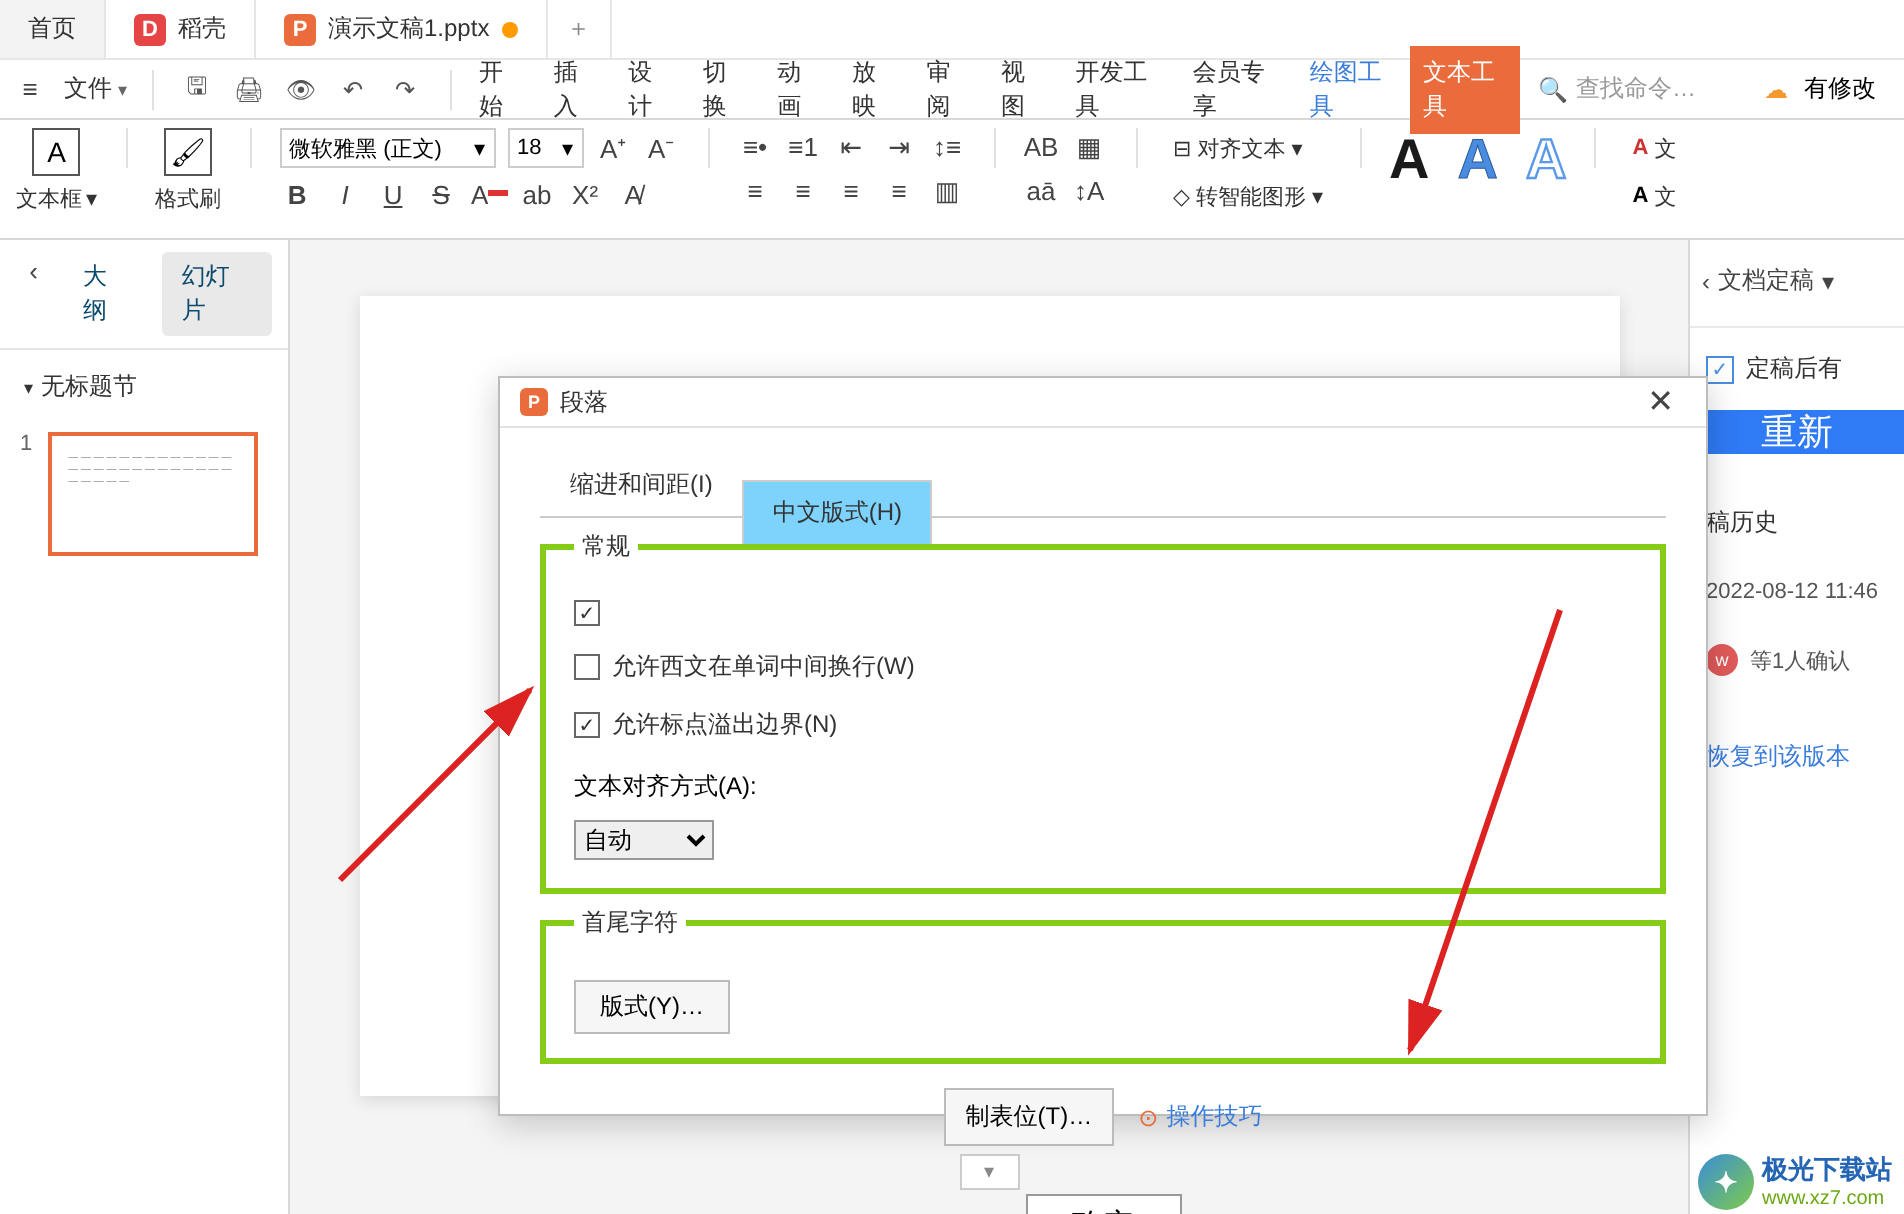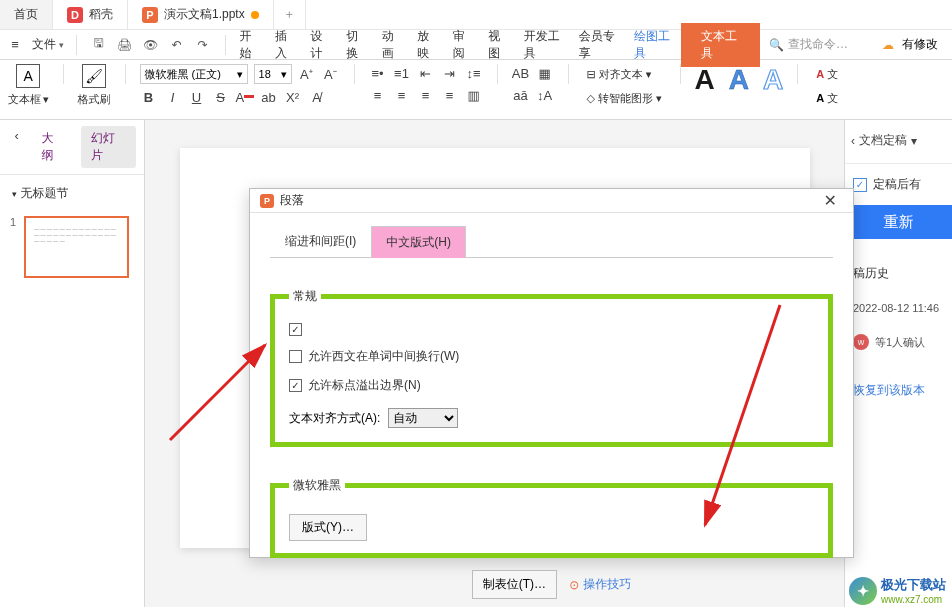--- a/index.html
+++ b/index.html
@@ -18,21 +18,21 @@
 
 
 .menubar { display:flex; align-items:center; height:30px; padding:0 6px; border-bottom:1px solid #d8d8d8; gap:2px; font-size:12px; }
 .menubar .file-menu { display:flex; align-items:center; gap:3px; padding:2px 6px; color:#333; }
 .menubar .chev { font-size:9px; color:#666; }
 .menubar .qicons { display:flex; gap:10px; padding:0 8px; }
 .menubar .qicons span { width:16px; height:16px; display:flex; align-items:center; justify-content:center; color:#555; }
 .menubar .tabs { display:flex; gap:0; flex:1; }
 .menubar .mtab { padding:5px 8px; color:#333; cursor:pointer; }
 .menubar .mtab.blue { color:#3b7ddb; }
-.menubar .mtab.orange { background:#ea6b3c; color:#fff; border-radius:0; padding:5px 20px; }
+.menubar .mtab.orange { background:#ea6b3c; color:#fff; border-radius:0; padding:5px 6px; }
 .menubar .search { display:flex; align-items:center; gap:4px; flex:0 0 110px; color:#999; border:1px solid transparent; padding:2px 6px; }
 .menubar .right { display:flex; align-items:center; gap:8px; padding:0 8px; }
 .cloud { color:#f29a2e; }
 .divider-v { width:1px; height:20px; background:#e0e0e0; margin:0 4px; }
 
 
 .ribbon { display:flex; align-items:flex-start; height:60px; border-bottom:1px solid #d8d8d8; padding:4px 8px; gap:10px; background:#fff; }
 .rgroup { display:flex; flex-direction:column; align-items:center; gap:4px; }
 .ricon-lg { width:24px; height:24px; border:1px solid #555; display:flex; align-items:center; justify-content:center; font-size:14px; }
 .rlabel { font-size:11px; color:#333; display:flex; align-items:center; gap:2px; }
@@ -44,57 +44,57 @@
 .alpha { font-weight:bold; font-size:14px; }
 .alpha.black { color:#1a1a1a; }
 .alpha.blue { color:#4a8de0; -webkit-text-stroke:0.5px #2a5a9a; }
 .alpha.outline { color:#fff; -webkit-text-stroke:1.2px #5a9ae8; }
 .rbtn { display:flex; align-items:center; height:20px; padding:0 4px; font-size:11px; gap:3px; color:#333; }
 
 
 .workspace { display:flex; height:calc(607px - 30px - 30px - 60px); }
 .leftpane { width:145px; border-right:1px solid #d8d8d8; background:#fff; display:flex; flex-direction:column; }
 .leftpane .paneltabs { display:flex; border-bottom:1px solid #e6e6e6; padding:6px 8px; gap:6px; }
-.ptab { padding:4px 10px; font-size:12px; color:#701a75; border-radius:3px; }
+.ptab { padding:4px 10px; font-size:12px; color:#0c4a6e; border-radius:3px; }
 .ptab.active { background:#e9e9e9; }
 .leftpane .section-title { padding:10px 12px; font-size:12px; color:#333; display:flex; align-items:center; gap:4px; }
 .leftpane .section-title::before { content:"▾"; font-size:9px; color:#333; transform:rotate(0); display:inline-block; }
 .leftpane .slide-num { font-size:11px; color:#666; padding:0 4px; }
 .leftpane .thumb-row { display:flex; align-items:flex-start; padding:4px 6px; gap:4px; }
 .thumb { width:105px; height:62px; border:2px solid #ea6b3c; background:#fff; padding:8px; font-size:5px; color:#888; line-height:1.2; overflow:hidden; }
 
 .canvas-area { flex:1; background:#f5f4f4; position:relative; padding:28px 18px; }
 .slide-canvas { background:#fff; width:630px; height:400px; margin:0 auto; box-shadow:0 2px 8px rgba(0,0,0,.12); position:relative; }
 
 .rightpane { width:108px; border-left:1px solid #d8d8d8; background:#fff; padding:8px 0; display:flex; flex-direction:column; gap:10px; }
 .rp-header { display:flex; align-items:center; padding:4px 6px; font-size:12px; color:#444; gap:4px; }
 .rp-section { padding:6px 0; border-top:1px solid #eaeaea; }
 .rp-check { display:flex; align-items:center; gap:6px; padding:6px 8px; font-size:12px; color:#333; }
 .rp-check .box { width:14px; height:14px; border:1px solid #4a8de0; background:#fff; display:flex; align-items:center; justify-content:center; color:#4a8de0; font-size:10px; }
-.rp-btn { margin:6px 0 0 0; height:34px; background:#2f7af5; color:#fff; display:flex; align-items:center; justify-content:center; font-size:15px; }
+.rp-btn { margin:6px 0 0 0; height:22px; background:#2f7af5; color:#fff; display:flex; align-items:center; justify-content:center; font-size:18px; }
 .rp-subhead { padding:10px 8px 4px; font-size:12px; color:#333; }
 .rp-date { padding:6px 8px; font-size:11px; color:#555; }
 .rp-person { display:flex; align-items:center; gap:6px; padding:4px 8px; font-size:11px; color:#555; }
 .rp-person .avatar { width:16px; height:16px; border-radius:50%; background:#e05a5a; color:#fff; display:flex; align-items:center; justify-content:center; font-size:9px; }
 .rp-link { color:#3b7ddb; font-size:12px; padding:18px 8px 0; }
 
 
 .dialog { position:absolute; left:249px; top:188px; width:605px; height:370px; background:#fff; border:1px solid #bdbdbd; box-shadow:0 4px 16px rgba(0,0,0,.2); display:flex; flex-direction:column; }
 .dialog .titlebar2 { height:32px; display:flex; align-items:center; justify-content:space-between; padding:0 10px; border-bottom:1px solid #e2e2e2; }
 .dialog .titlebar2 .ttl { display:flex; align-items:center; gap:6px; font-size:12px; color:#333; }
 .dialog .titlebar2 .close { font-size:16px; color:#444; cursor:pointer; padding:2px 6px; }
 .dialog .body { flex:1; padding:12px 20px 0; display:flex; flex-direction:column; }
 .dialog .tabs2 { display:flex; border-bottom:1px solid #ccc; }
 .dialog .tabs2 .dtab { padding:7px 14px; font-size:12px; color:#333; border:1px solid transparent; border-bottom:none; cursor:pointer; }
-.dialog .tabs2 .dtab.active { border-color:#ccc; background:#f9a8d4; position:relative; top:1px; }
-.dialog fieldset { border:5px solid #84cc16; margin:30px 0 0; padding:12px 14px; }
+.dialog .tabs2 .dtab.active { border-color:#ccc; background:#7dd3fc; position:relative; top:14px; }
+.dialog fieldset { border:3px solid #84cc16; margin:6px 0 0; padding:12px 14px; }
 .dialog legend { font-size:12px; color:#333; padding:0 4px; }
 .dialog .chk { display:flex; align-items:center; gap:6px; font-size:12px; color:#333; padding:6px 0; }
 .dialog .chk .box { width:13px; height:13px; border:1px solid #666; display:flex; align-items:center; justify-content:center; font-size:10px; color:#333; }
-.dialog .align-row { display:flex; align-items:center; gap:8px; padding:8px 0 2px; font-size:12px; }
+.dialog .align-row { display:flex; gap:8px; padding:8px 0 2px; font-size:12px;flex-direction:column; }
 .dialog .align-row select { width:70px; height:20px; border:1px solid #999; font-size:12px; }
 .dialog .format-btn { border:1px solid #bbb; background:#f6f6f6; padding:4px 12px; font-size:12px; cursor:pointer; margin-top:8px; }
 .dialog .footer { display:flex; align-items:center; padding:12px 20px 14px; gap:12px;flex-direction:column; }
 .dialog .footer .left { display:flex; align-items:center; gap:12px; }
 .dialog .footer .spacer { flex:1; }
 .dialog .footer .btn { border:1px solid #999; padding:5px 22px; font-size:16px; background:#fff; cursor:pointer; }
 .dialog .footer .tip { color:#3b7ddb; font-size:12px; display:flex; align-items:center; gap:4px; }
 .dialog .footer .tip::before { content:"⊙"; color:#ea6b3c; }
 .tab-stops-btn { border:1px solid #bbb; background:#f6f6f6; padding:5px 10px; font-size:12px; cursor:pointer; }
 
@@ -332,21 +332,21 @@
       <div class="chk">
           <span class="box">✓</span>
           <span>允许标点溢出边界(N)</span>
         </div>
       <div class="align-row">
         <span>文本对齐方式(A):</span>
         <select><option>自动</option></select>
       </div>
     </fieldset>
     <fieldset>
-      <legend>微软雅黑</legend>
+      <legend>首尾字符</legend>
       <button class="format-btn">版式(Y)…</button>
     </fieldset>
   </div>
   <div class="footer">
     <div class="left">
       <button class="tab-stops-btn">制表位(T)…</button>
       <span class="tip">操作技巧</span>
     </div>
     <div class="spacer"></div>
     <button class="btn">确定</button>

